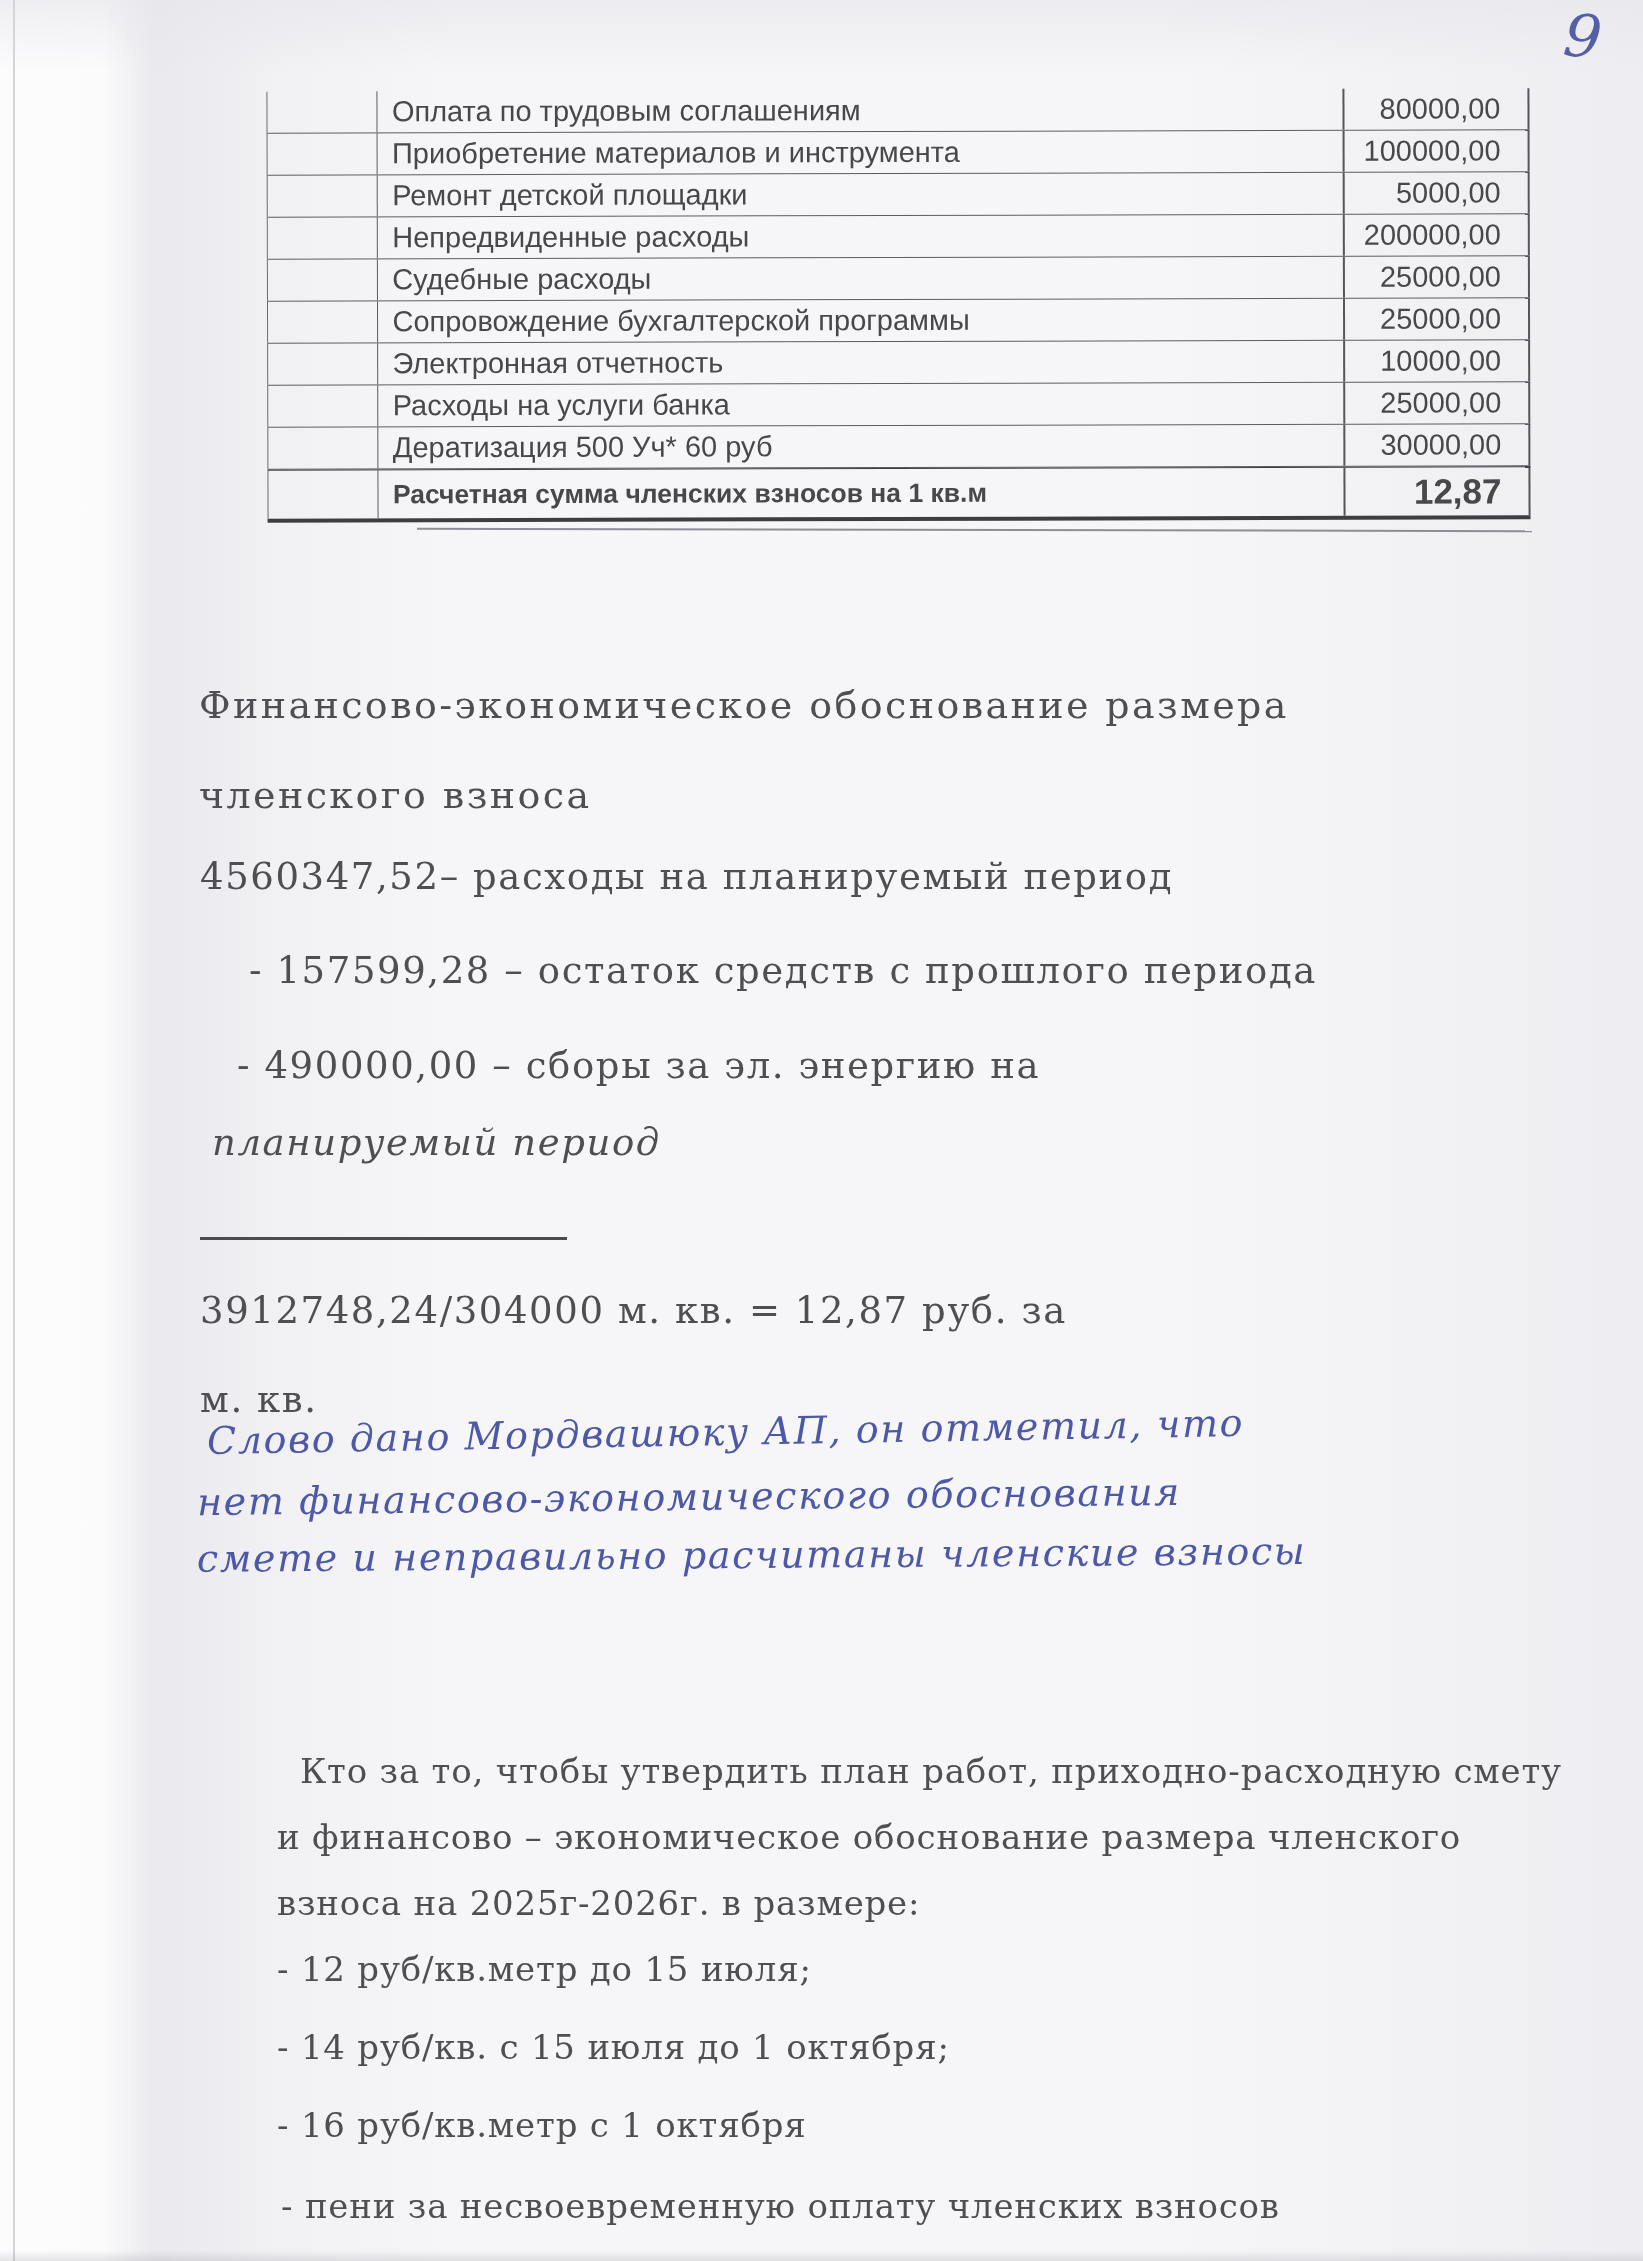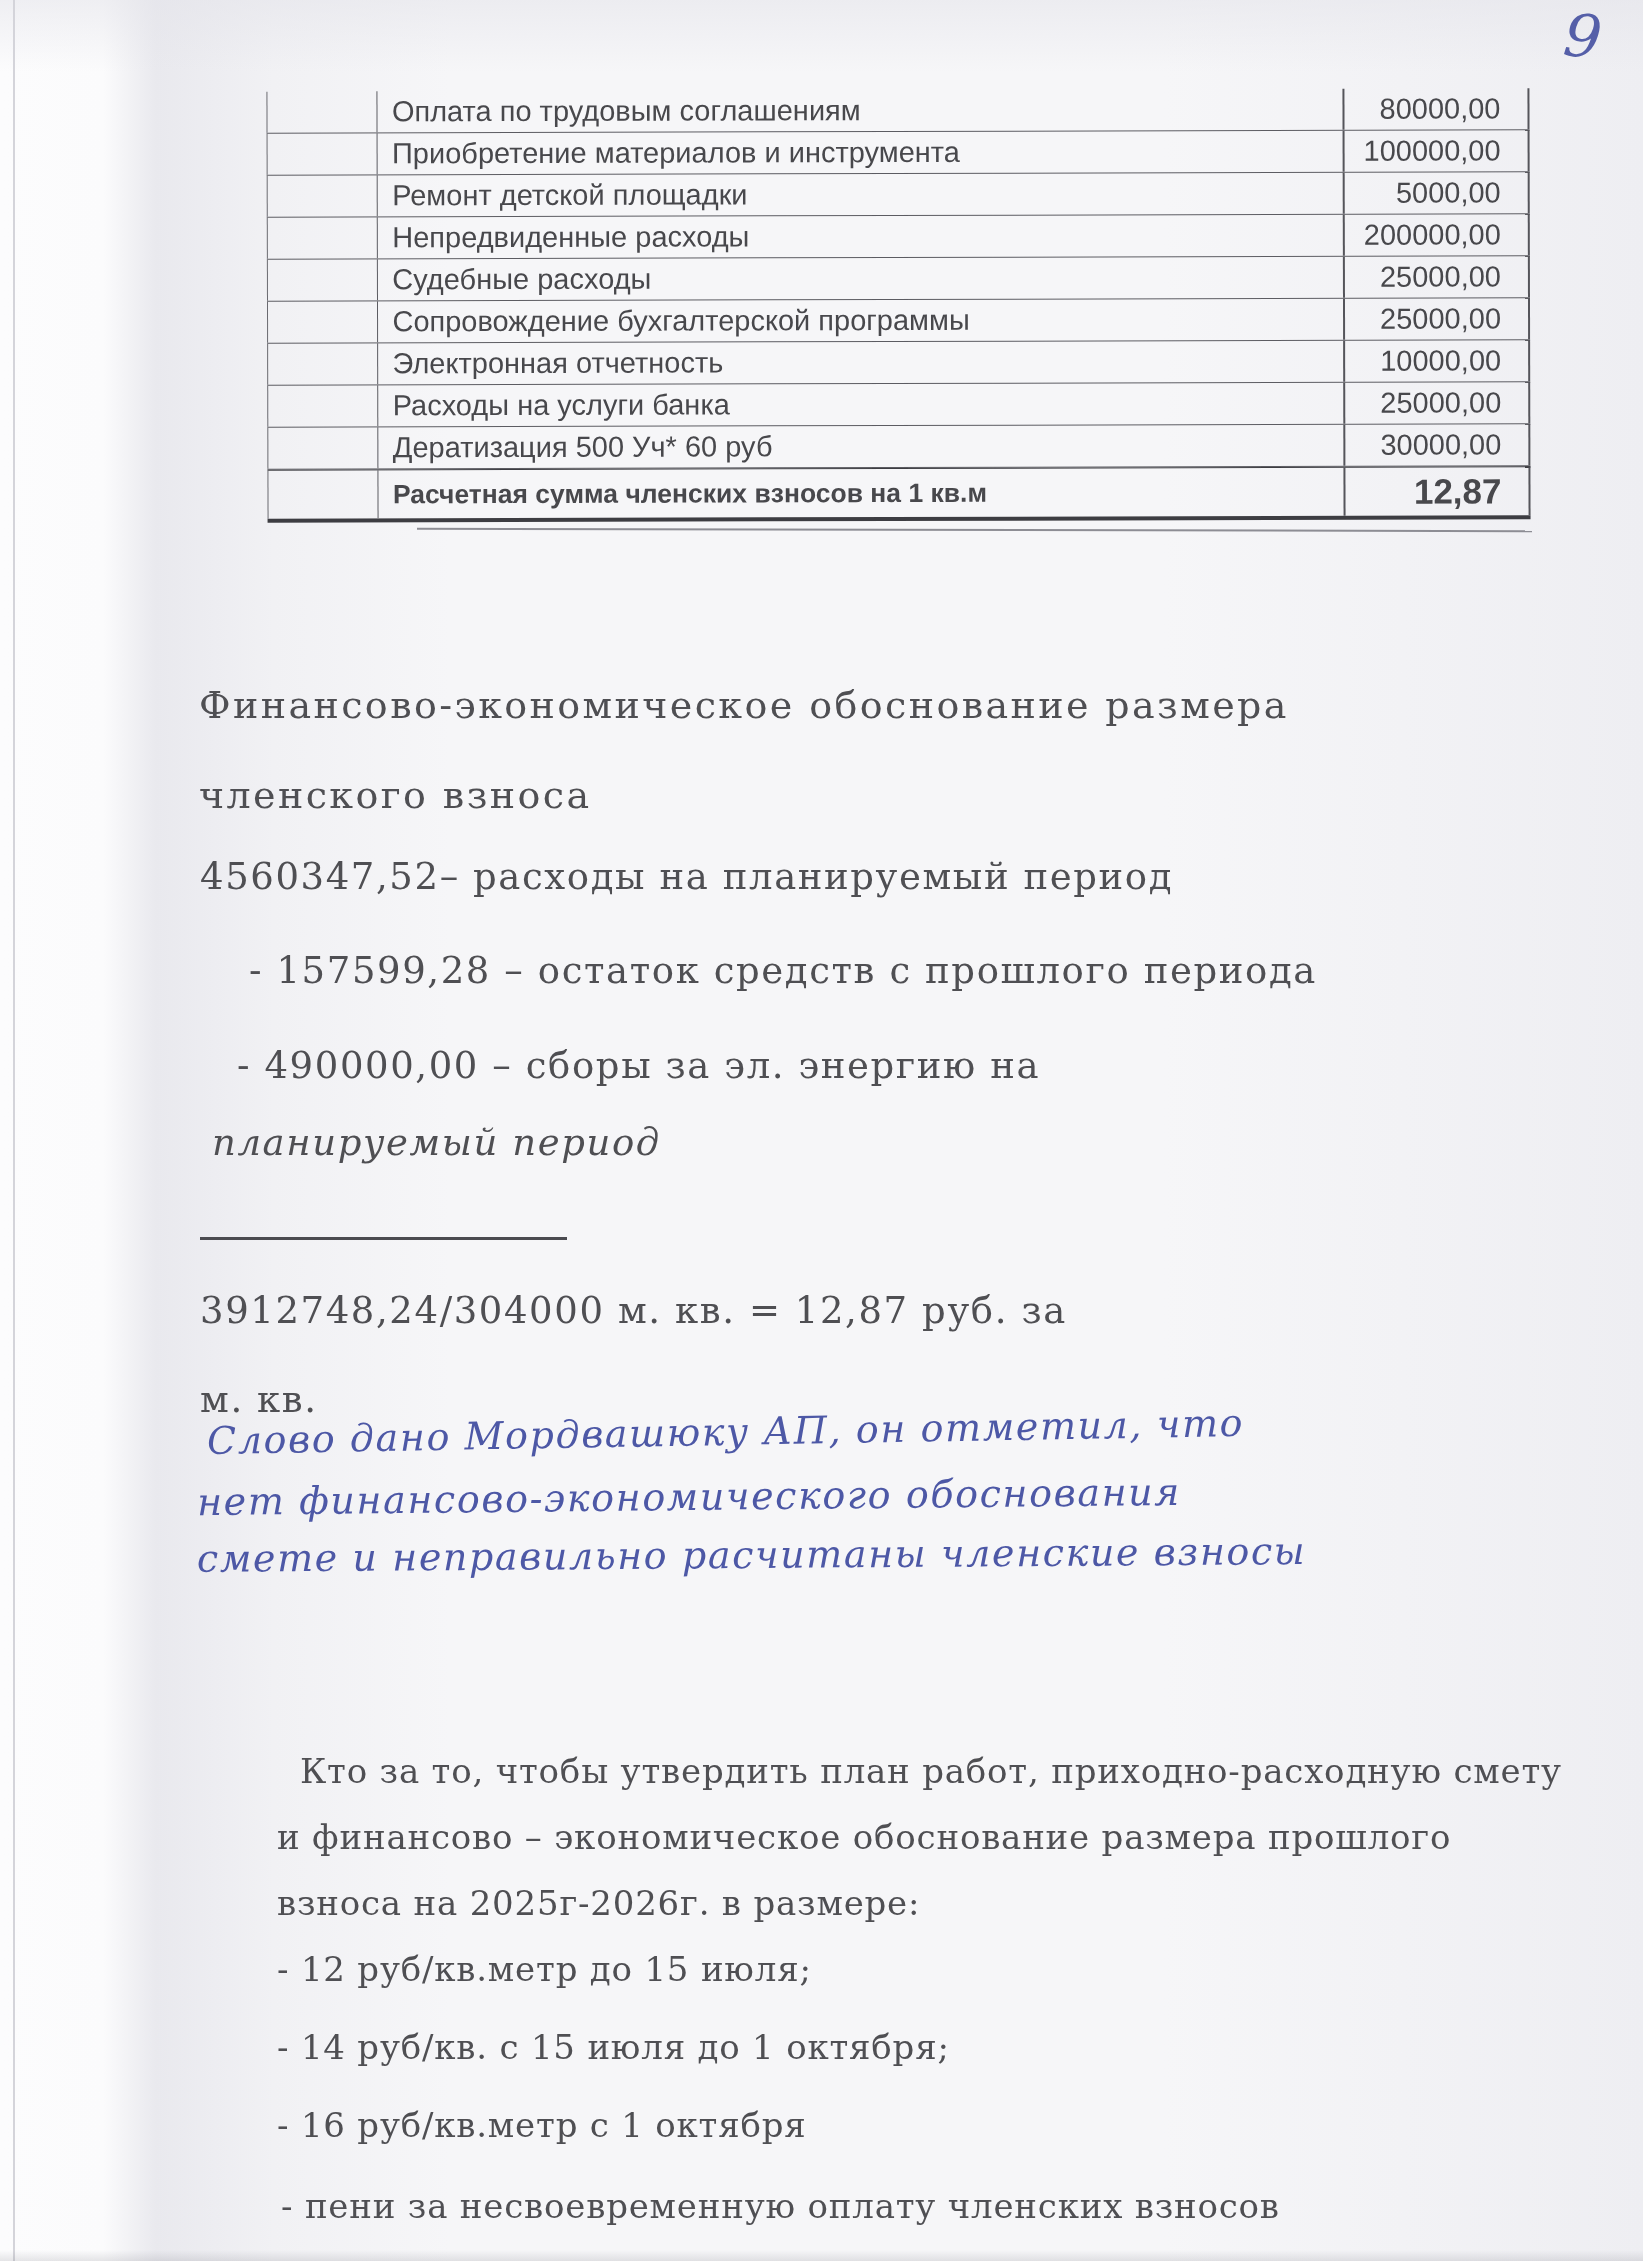--- a/index.html
+++ b/index.html
@@ -131,21 +131,21 @@
   <div class="divider"></div>
 
   <div class="serif calc" style="left:200px;top:1289px;">3912748,24/304000 м. кв. = 12,87 руб. за</div>
   <div class="serif calc" style="left:200px;top:1378px;">м. кв.</div>
 
   <div class="hand hw-note" style="left:207px;top:1410px;color:#4d58a6;transform:rotate(-1deg);">Слово дано Мордвашюку АП, он отметил, что</div>
   <div class="hand hw-note" style="left:197px;top:1475px;color:#4d58a6;transform:rotate(-0.6deg);">нет финансово-экономического обоснования</div>
   <div class="hand hw-note" style="left:197px;top:1533px;color:#4d58a6;transform:rotate(-0.4deg);">смете и неправильно расчитаны членские взносы</div>
 
   <div class="serif vote" style="left:280px;top:1751px;margin-left:20px;">Кто за то, чтобы утвердить план работ, приходно-расходную смету</div>
-  <div class="serif vote" style="left:277px;top:1817px;">и финансово – экономическое обоснование размера прошлого</div>
+  <div class="serif vote" style="left:277px;top:1817px;">и финансово – экономическое обоснование размера членского</div>
   <div class="serif vote" style="left:277px;top:1883px;">взноса на 2025г-2026г.  в размере:</div>
 
   <div class="serif vote" style="left:277px;top:1949px;text-align:center;">- 12 руб/кв.метр до 15 июля;</div>
   <div class="serif vote" style="left:277px;top:2027px;">- 14 руб/кв. с 15 июля до 1 октября;</div>
   <div class="serif vote" style="left:277px;top:2105px;">- 16 руб/кв.метр с 1 октября</div>
   <div class="serif vote" style="left:281px;top:2186px;">- пени за несвоевременную оплату членских взносов</div>
 
 </div>
 
 

